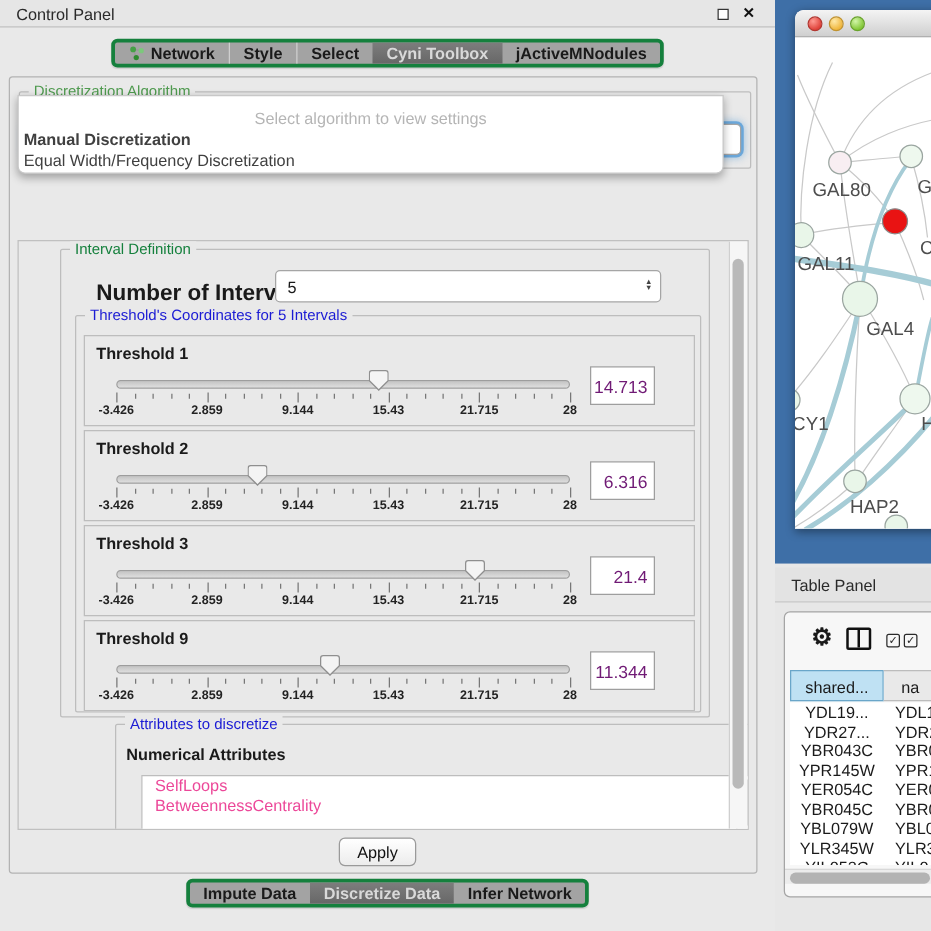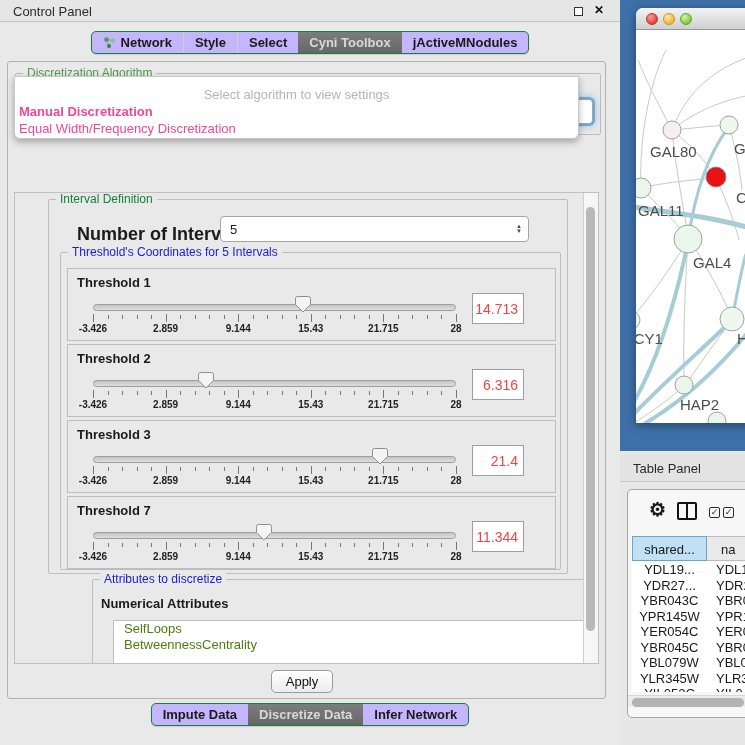--- a/index.html
+++ b/index.html
@@ -8,21 +8,21 @@
 
   
   .control-panel { position:absolute; left:0; top:0; width:620px; height:745px; background:#e9e9e9; }
   .cp-titlebar { position:absolute; left:0; top:0; width:100%; height:22px;
                  background:#e6e6e6; border-bottom:1px solid #c2c2c2;text-align:right; }
   .cp-title { position:absolute; left:13px; top:4px; font-size:13px; color:#2a2a2a; }
   .float-icon { position:absolute; right:37px; top:7px; width:9px; height:9px; border:1.5px solid #333; background:#fff;}
   .close-icon { position:absolute; right:16px; top:3px; font-size:12px; font-weight:bold; color:#111; }
 
   .tabgroup { position:absolute; left:0; right:0; display:flex; justify-content:center; }
-  .tabgroup-inner { display:flex; background:#c4b5fd; border:1px solid #15803d; border-radius:5px;
+  .tabgroup-inner { display:flex; background:#a3a3a3; border:3px solid #15803d; border-radius:5px;
                     overflow:hidden; height:23px; box-shadow:0 1px 1px rgba(0,0,0,.12); }
   .tab { padding:0 11px; line-height:21px; font-size:13px; font-weight:bold; color:#1a1a1a;
          display:flex; align-items:center; gap:5px; background:transparent; cursor:default; }
   .tab.sep { border-left:1px solid #cfcfcf; }
   .tab.selected { background:linear-gradient(#7d7d7d,#676767); color:#d9d9d9; }
   .cp-tabs { top:31px; }
   .cp-bottom-tabs { top:703px; }
 
   .cp-main { position:absolute; left:7px; top:61px; width:599px; height:638px;
              background:#e9e9e9; border:1px solid #b3b3b3; border-radius:3px; }
@@ -41,21 +41,21 @@
                    justify-content:center; font-size:6px; line-height:5px; color:#444; }
   .focus-combo { left:13px; top:37px; width:572px; height:25px; z-index:1;
                  box-shadow:0 0 0 2px rgba(98,162,216,.9), 0 0 6px 3px rgba(98,162,216,.45); }
 
   .algo-group { left:7px; top:11px; width:586px; height:62px; }
   .popup { position:absolute; left:6px; top:14px; width:565px; height:63px; background:#fff;
            border:1px solid #c8c8c8; border-radius:0 0 6px 6px; z-index:5;
            box-shadow:0 3px 7px rgba(0,0,0,.30); }
   .popup-prompt { position:absolute; top:10px; left:0; right:0; text-align:center;
                   color:#b5b5b5; font-size:13px; }
-  .popup-item { position:absolute; left:4px; right:4px; height:16px; font-size:13px; color:#ec4899; }
+  .popup-item { position:absolute; left:4px; right:4px; height:16px; font-size:13px; color:#404040; }
   .popup-item.b { font-weight:bold; }
 
   .tabledata-group { left:7px; top:76px; width:586px; height:50px; }
   .tabledata-combo { left:7px; top:14px; width:570px; height:26px; }
 
   .scrollpane { position:absolute; left:6px; top:130px; width:585px; height:472px;
                 border:1px solid #c0c0c0; background:#e9e9e9; overflow:hidden; }
   .v-scrollbar { position:absolute; right:0; top:0; bottom:0; width:15px; background:#f6f6f6;
                  border-left:1px solid #cfcfcf; }
   .v-thumb { position:absolute; left:2px; width:9px; border-radius:5px; background:#b9b9b9; }
@@ -71,27 +71,27 @@
   .thr-track { position:absolute; left:25px; top:35px; width:363px; height:7px; border-radius:4px;
                background:linear-gradient(#c4c4c4,#dedede); border:1px solid #9d9d9d; }
   .thr-thumb { position:absolute; top:27px; width:16px; height:17px; }
   .tick { position:absolute; width:1px; background:#777; }
   .tick.minor { top:46px; height:4px; }
   .tick.major { top:45px; height:8px; }
   .tick-label { position:absolute; top:54px; transform:translateX(-50%); font-size:10px;
                 font-weight:bold; color:#222; white-space:nowrap; }
   .thr-value { position:absolute; left:404px; top:24px; width:52px; height:31px; background:#fff;
                border:1px solid #9e9e9e; font-family:"Liberation Sans",sans-serif;
-               font-size:14px; text-align:right; padding-right:5px; color:#ef4444; }
+               font-size:14px; text-align:right; padding-right:5px; color:#701a75; }
 
   .attrs-group { left:33px; top:386px; width:520px; height:95px;margin-left:44px; }
   .attrs-label { position:absolute; left:8px; top:16px; font-size:13px; font-weight:bold; }
   .attr-list { position:absolute; left:20px; top:40px; width:490px; height:60px; background:#fff;
                border:1px solid #bdbdbd; overflow:hidden; }
-  .attr-item { height:16px; line-height:16px; font-size:13px; padding-left:10px; color:#4d7c0f; }
+  .attr-item { height:16px; line-height:16px; font-size:13px; padding-left:10px; color:#ec4899; }
   .attr-sb { position:absolute; right:0; top:0; bottom:0; width:13px; background:#f1f1f1;
              border-left:1px solid #d5d5d5; }
   .attr-sb-thumb { position:absolute; left:2px; top:2px; width:8px; height:38px; border-radius:4px; background:#b5b5b5; }
 
   .apply-btn { position:absolute; left:263px; top:608px; width:62px; height:23px;
                background:linear-gradient(#ffffff,#ececec); border:1px solid #9a9a9a;
                border-radius:5px; font-size:13px; font-family:"Liberation Sans",sans-serif; color:#111; }
 
   
   .net-frame { position:absolute; left:620px; top:0; width:128px; height:451px; background:#3e6fa7; }
@@ -314,21 +314,21 @@
                   <div class="tick major" style="left: 388px;"></div>
                   <div class="tick-label" style="left: 25px;">-3.426</div>
                   <div class="tick-label" style="left: 97.6px;">2.859</div>
                   <div class="tick-label" style="left: 170.2px;">9.144</div>
                   <div class="tick-label" style="left: 242.8px;">15.43</div>
                   <div class="tick-label" style="left: 315.4px;">21.715</div>
                   <div class="tick-label" style="left: 388px;">28</div>
                   <input class="thr-value" value="21.4" style="">
                 </div>
                 <div class="thr-panel" style="top: 243px;">
-                  <div class="thr-title">Threshold 7</div>
+                  <div class="thr-title">Threshold 9</div>
                   <div class="thr-track"></div>
                   <div class="thr-thumb" style="left: 187.607px;"><svg width="16" height="17" viewBox="0 0 16 17">
                       <path d="M2.5 0.5 H13.5 Q15.5 0.5 15.5 2.5 V8.5 L8 16 L0.5 8.5 V2.5 Q0.5 0.5 2.5 0.5 Z" fill="#f4f4f4" stroke="#8f8f8f"></path>
                     </svg></div>
                   <div class="tick major" style="left: 25px;"></div>
                   <div class="tick minor" style="left: 39.52px;"></div>
                   <div class="tick minor" style="left: 54.04px;"></div>
                   <div class="tick minor" style="left: 68.56px;"></div>
                   <div class="tick minor" style="left: 83.08px;"></div>
                   <div class="tick major" style="left: 97.6px;"></div>

